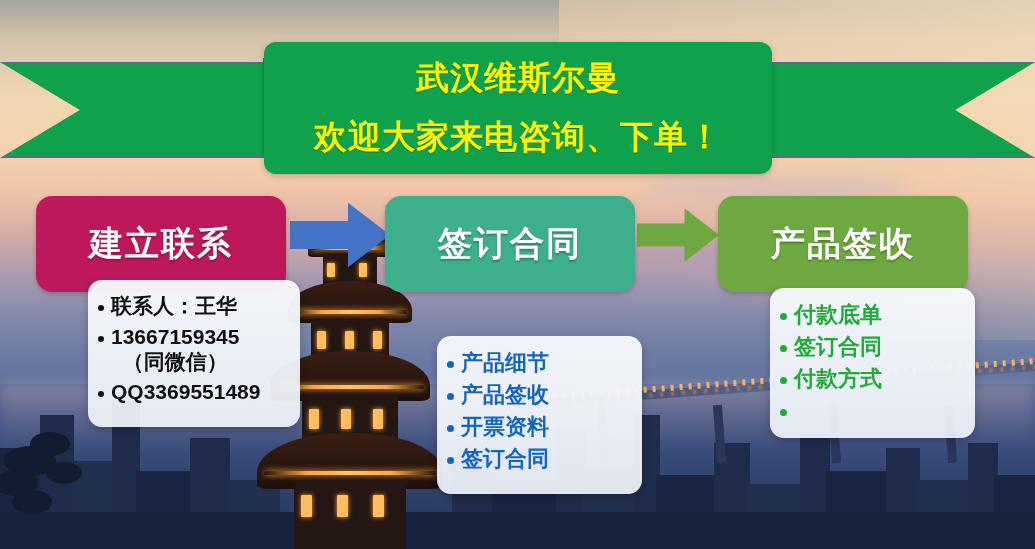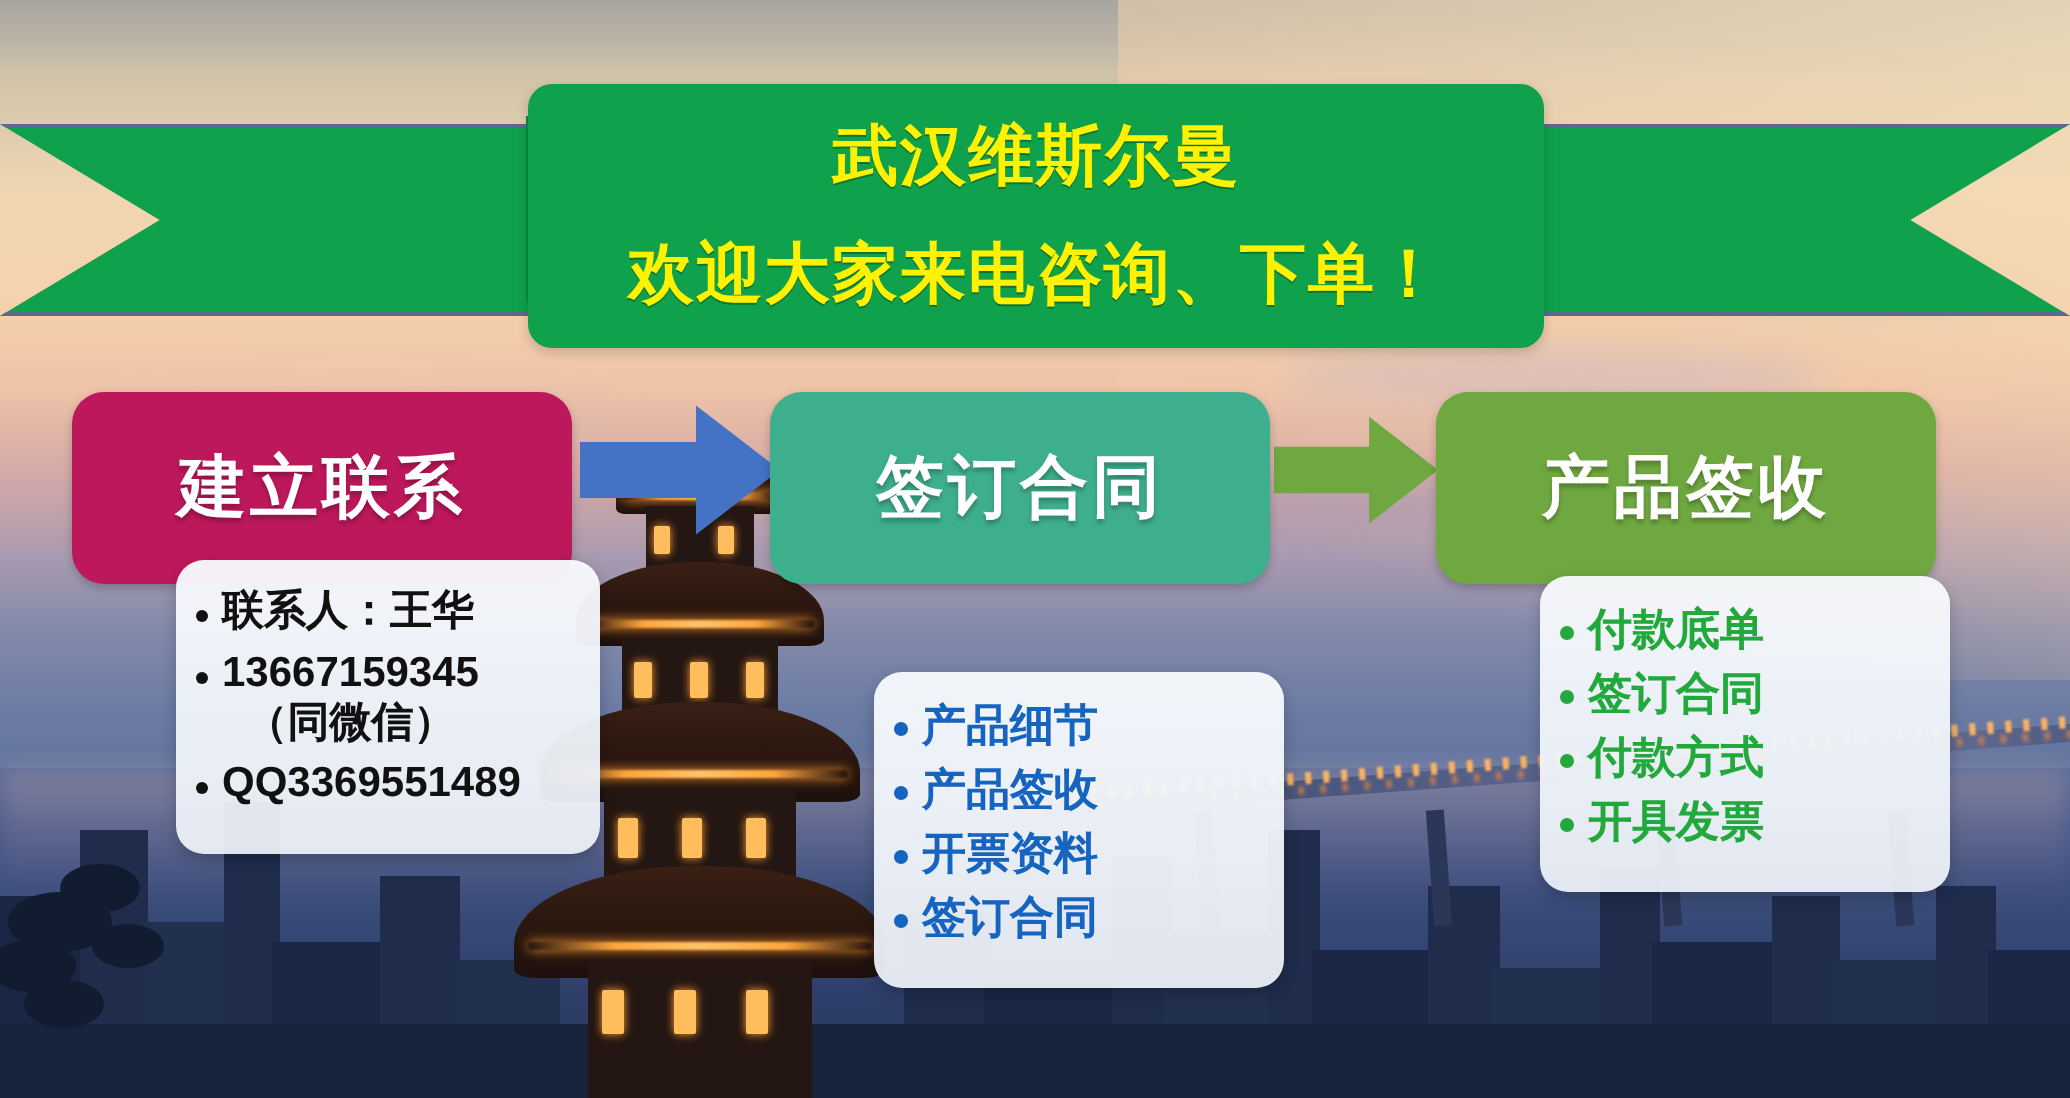--- a/index.html
+++ b/index.html
@@ -300,19 +300,18 @@
         <li>
           <span class="dot"></span>
           <span class="li-txt">签订合同</span>
         </li>
         <li>
           <span class="dot"></span>
           <span class="li-txt">付款方式</span>
         </li>
         <li>
           <span class="dot"></span>
-          <span class="li-txt">开具发票</span>
         </li>
       </ul>
     </div>
   </div>
 
 </div>
 
 </body></html>

